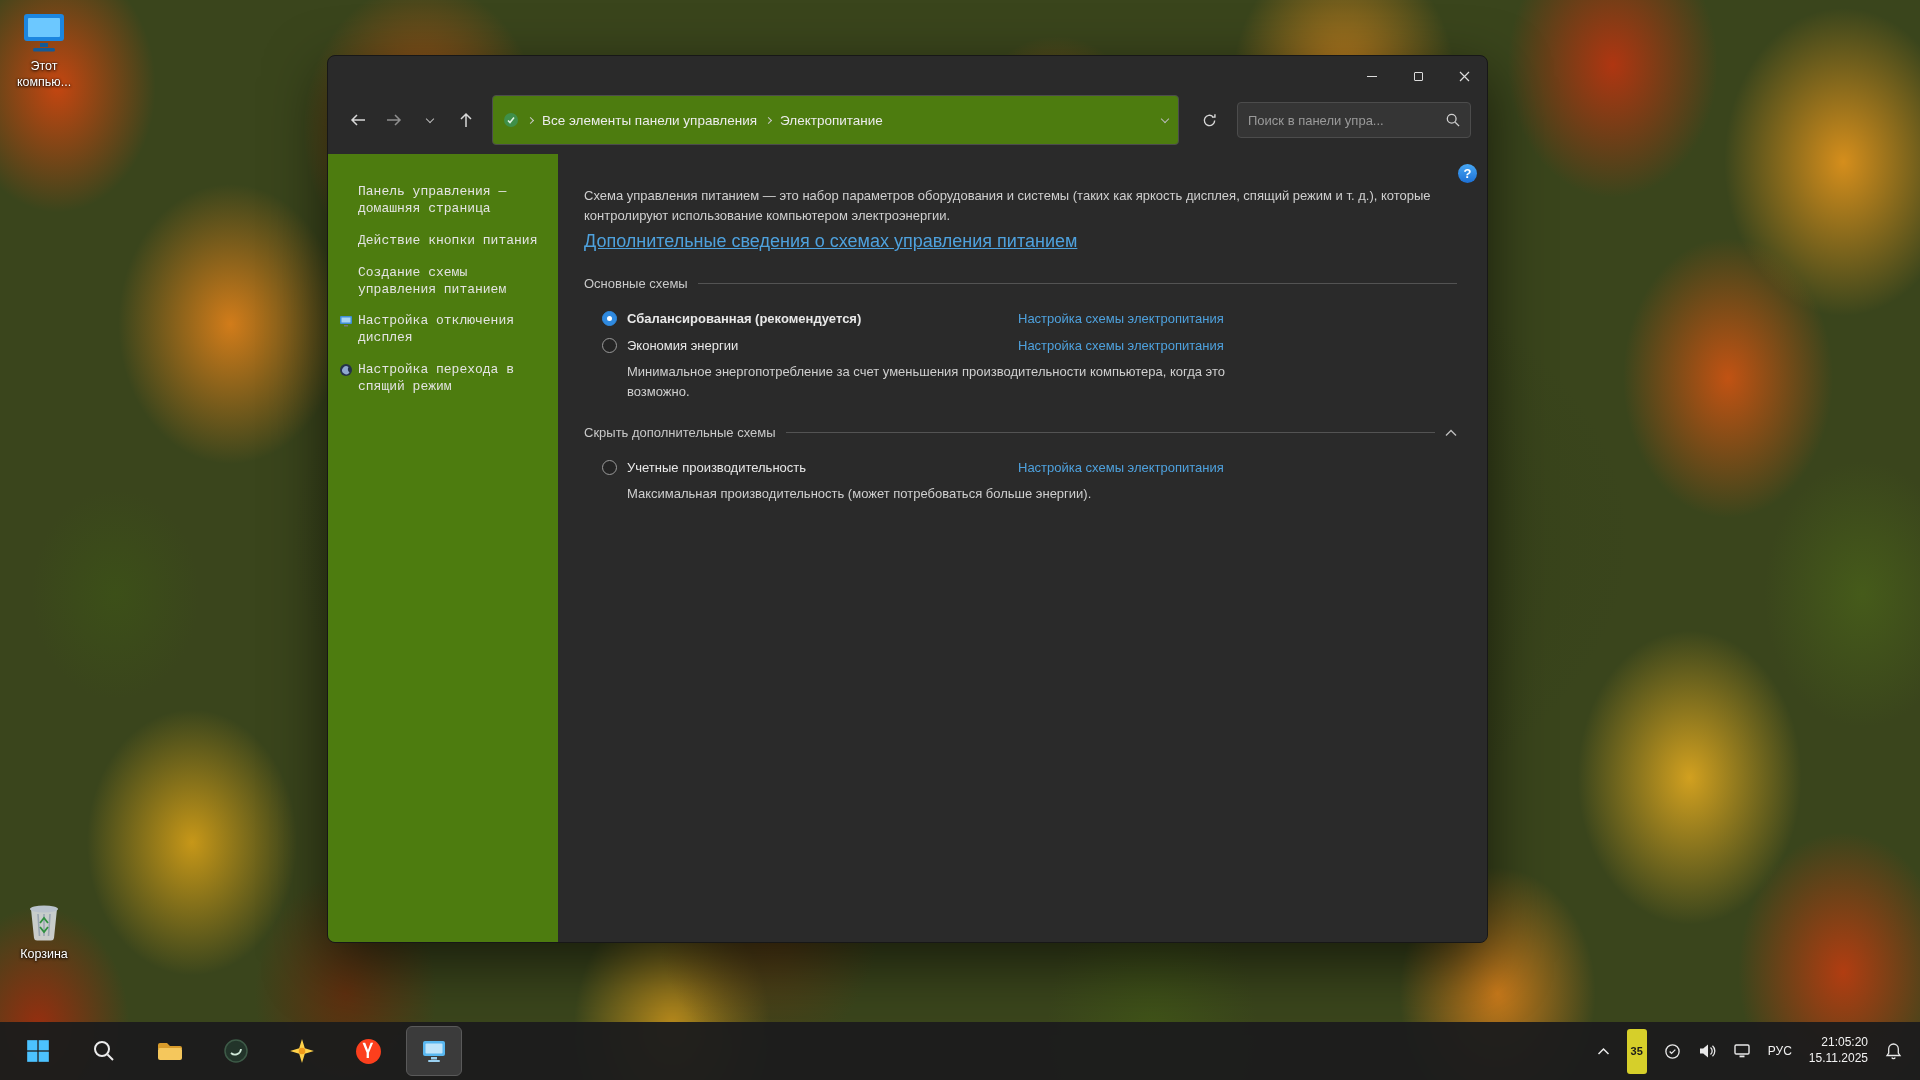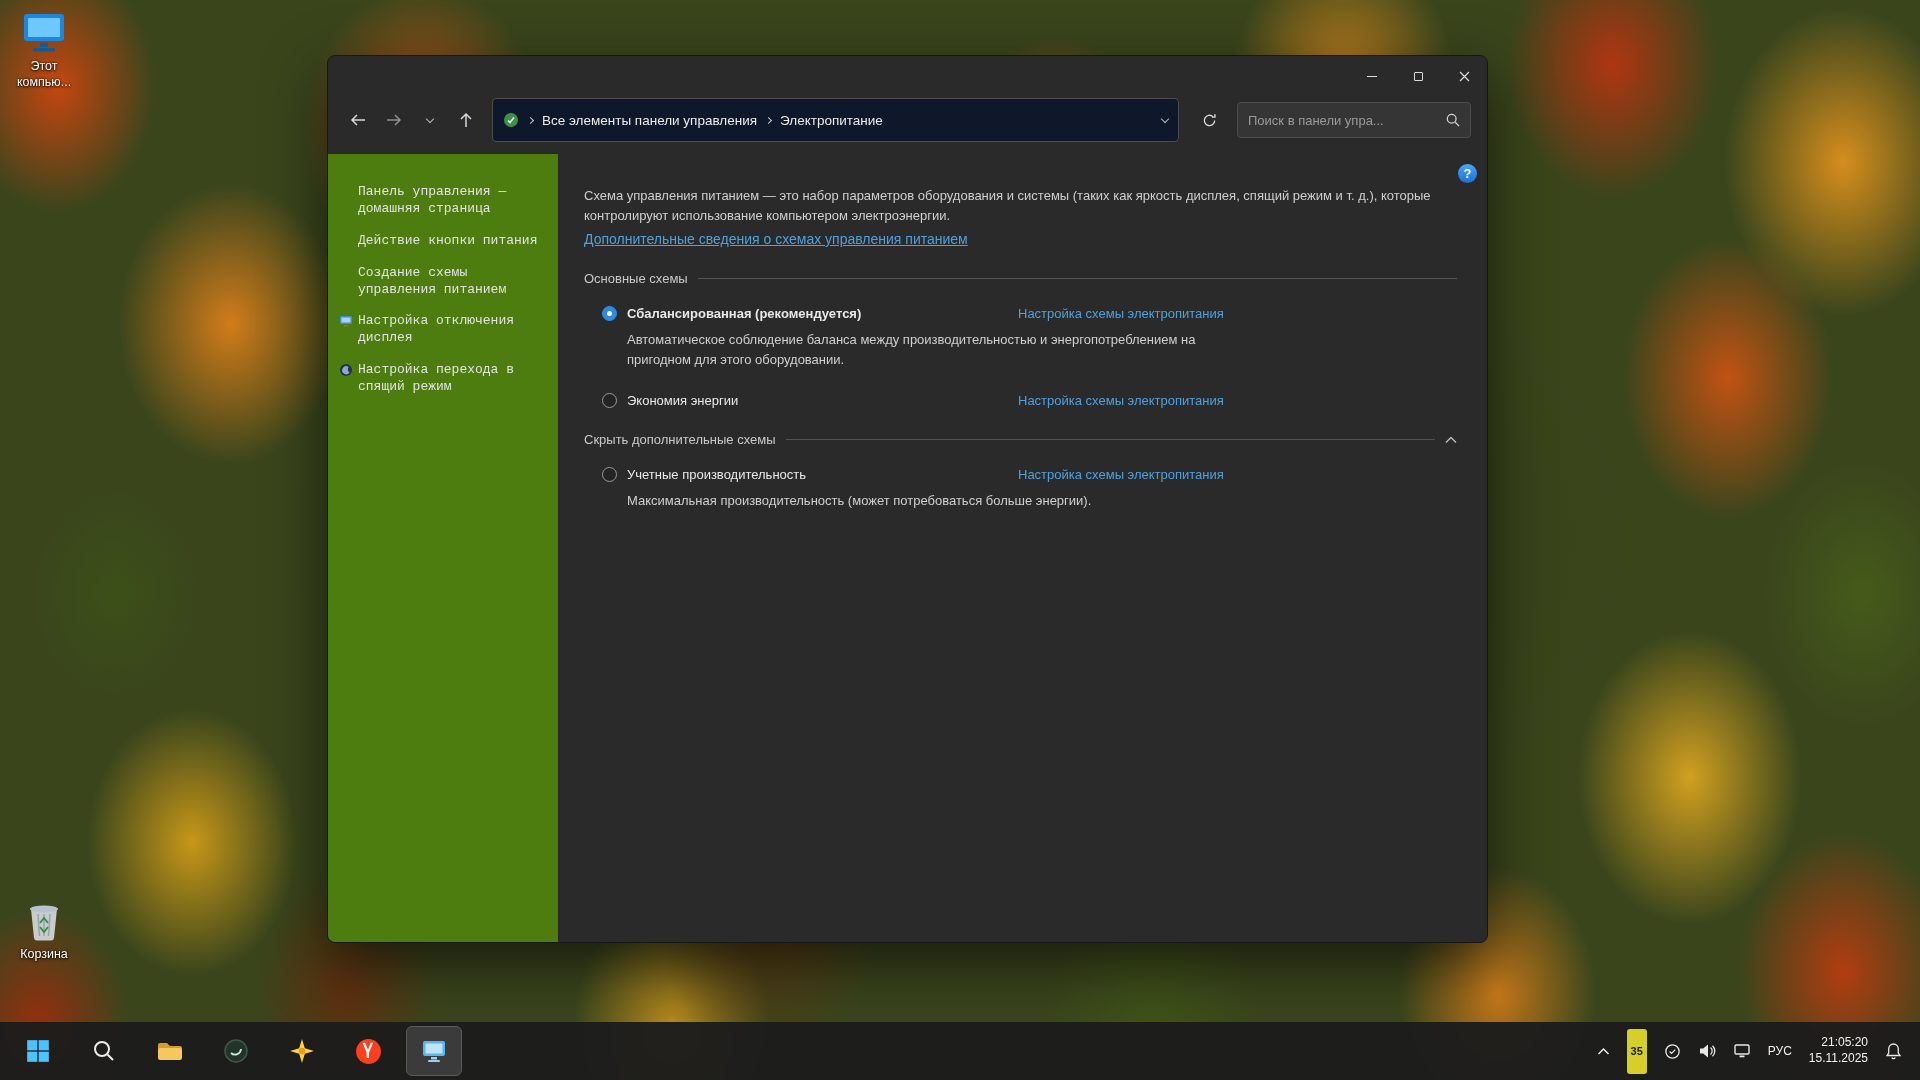--- a/index.html
+++ b/index.html
@@ -49,21 +49,21 @@
     font-size:13px;
   }
   .titlebar{ height:40px; flex:none; display:flex; justify-content:flex-end; }
   .wbtn{ width:46px; height:40px; display:flex; align-items:center; justify-content:center; }
   .glyph-min{ width:10px; height:1px; background:#dcdcdc; }
   .glyph-max{ width:9px; height:9px; border:1px solid #dcdcdc; border-radius:1px; }
 
   .navbar{ height:58px; flex:none; display:flex; align-items:center; padding:0 16px 10px 14px; gap:4px; }
   .navbtn{ width:32px; height:32px; flex:none; display:flex; align-items:center; justify-content:center; border-radius:4px; }
   .addressbar{
-    flex:1; height:44px; margin:0 10px 0 6px; background:#0f172a; border:1px solid #4c4c4c; border-radius:4px;
+    flex:1; height:50px; margin:0 10px 0 6px; background:#4d7c0f; border:1px solid #4c4c4c; border-radius:4px;
     display:flex; align-items:center; padding:0 10px; gap:9px; min-width:0;
   }
   .crumb{ font-size:13.5px; color:#ececec; white-space:nowrap; }
   .crumb-sep{ width:5px; height:5px; border-right:1.5px solid #c9c9c9; border-bottom:1.5px solid #c9c9c9; transform:rotate(-45deg); flex:none; }
   .addr-spacer{ flex:1; }
   .chev-down{ width:6px; height:6px; border-right:1.5px solid #b9b9b9; border-bottom:1.5px solid #b9b9b9; transform:rotate(45deg); margin-top:-3px; }
   .searchbox{
     width:234px; height:36px; flex:none; background:#353535; border:1px solid #4c4c4c; border-radius:4px;
     display:flex; align-items:center; padding:0 10px; gap:8px;
   }
@@ -82,21 +82,21 @@
 
   
   .content{ flex:1; position:relative; padding:32px 30px 0 26px; background:#2a2a2a; min-width:0; }
   .help-badge{
     position:absolute; top:10px; right:10px; width:19px; height:19px; border-radius:50%;
     background:linear-gradient(#47a8f5,#1c6fd4); color:#fff; font-size:13px; font-weight:bold;
     display:flex; align-items:center; justify-content:center;
   }
   .page-title{ font-size:17px; font-weight:400; color:#eaeaea; margin-bottom:11px; }
   .page-desc{ font-size:13px; color:#cfcfcf; line-height:1.5; max-width:880px; margin-bottom:6px; }
-  .page-link{ font-size:14px; color:#4ea1dd; text-decoration:underline; display:inline-block; }
+  .page-link{ font-size:18px; color:#4ea1dd; text-decoration:underline; display:inline-block; }
   .section-row{ display:flex; align-items:center; gap:10px; margin-top:24px; color:#c9c9c9; font-size:13px; }
   .section-line{ flex:1; height:1px; background:#535353; }
   .plans{ margin-top:8px; }
   .plan{ position:relative; padding-top:12px; }
   .plan-head{ display:flex; align-items:center; gap:10px; padding-left:18px; }
   .radio{ width:15px; height:15px; border-radius:50%; border:1px solid #9a9a9a; background:#242424; flex:none; position:relative; }
   .radio.checked{ border-color:#2f8ae0; background:#2f8ae0; }
   .radio.checked::after{ content:""; position:absolute; inset:4px; border-radius:50%; background:#fff; }
   .plan-name{ font-size:13px; color:#e8e8e8; }
   .plan-name.bold{ font-weight:bold; }
@@ -251,29 +251,29 @@
         </div>
 
         <div class="plans">
 
           <div class="plan">
             <div class="plan-head">
               <span class="radio checked"></span>
               <span class="plan-name bold">Сбалансированная (рекомендуется)</span>
             </div>
             <a class="plan-link">Настройка схемы электропитания</a>
-            <div class="plan-desc">Автоматическое соблюдение баланса между производительностью и энергопотреблением на пригодном для этого оборудовании.</div>
           </div>
 
           <div class="plan">
             <div class="plan-head">
               <span class="radio"></span>
               <span class="plan-name">Экономия энергии</span>
             </div>
             <a class="plan-link">Настройка схемы электропитания</a>
+            <div class="plan-desc">Минимальное энергопотребление за счет уменьшения производительности компьютера, когда это возможно.</div>
           </div>
 
         </div>
 
         <div class="section-row">
           <span>Скрыть дополнительные схемы</span>
           <span class="section-line"></span>
           <svg width="12" height="8" viewBox="0 0 12 8">
             <path d="M1 6.5 L6 1.5 L11 6.5" stroke="#bdbdbd" stroke-width="1.4" fill="none"></path>
           </svg>

